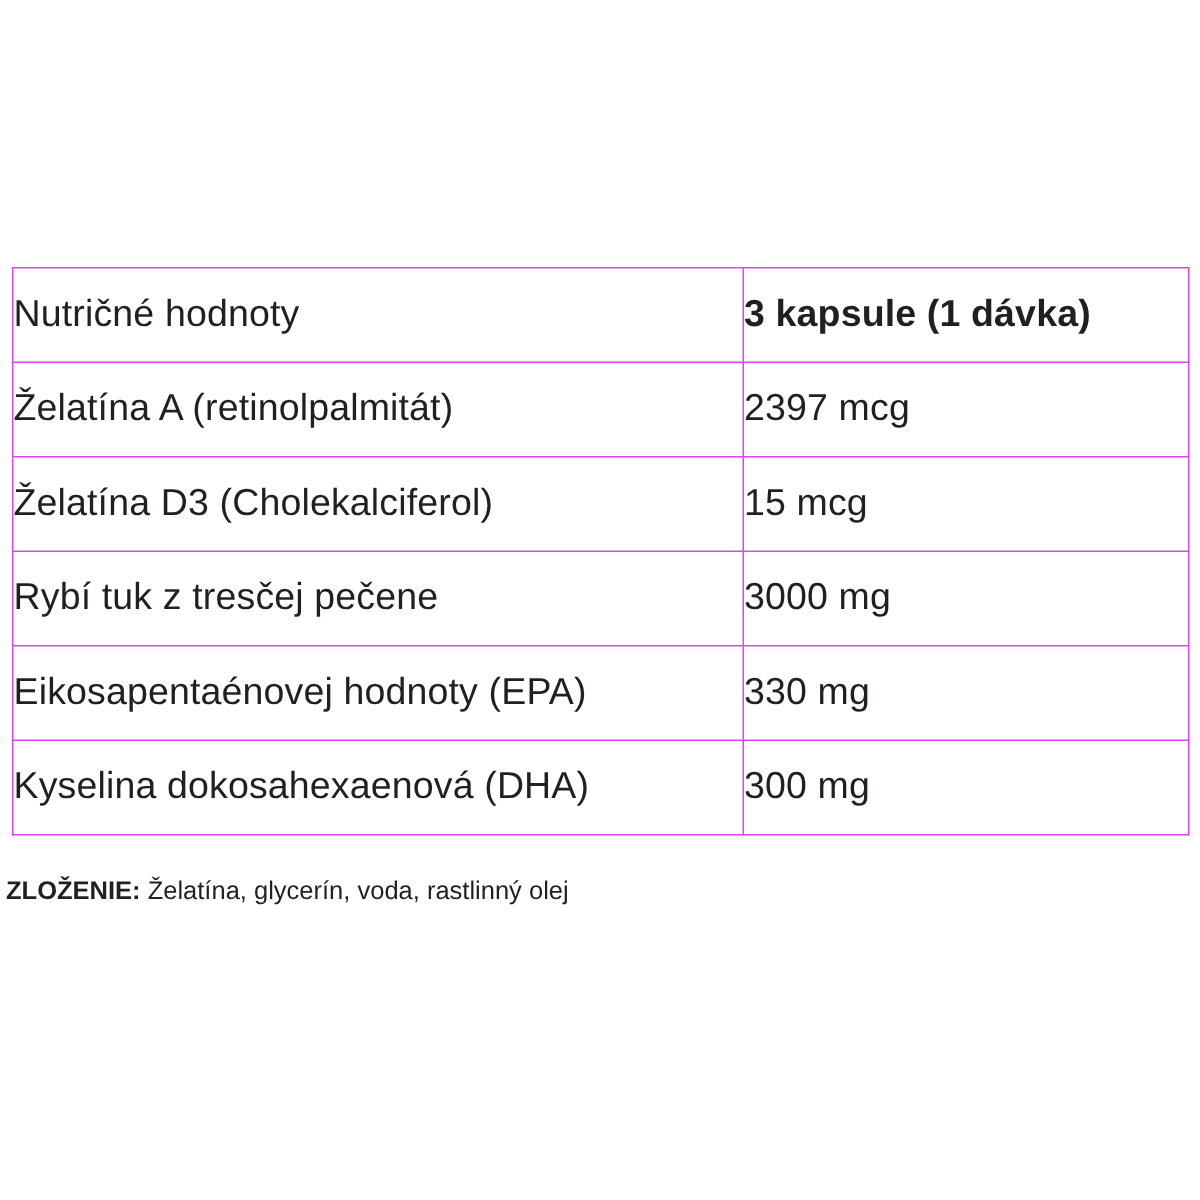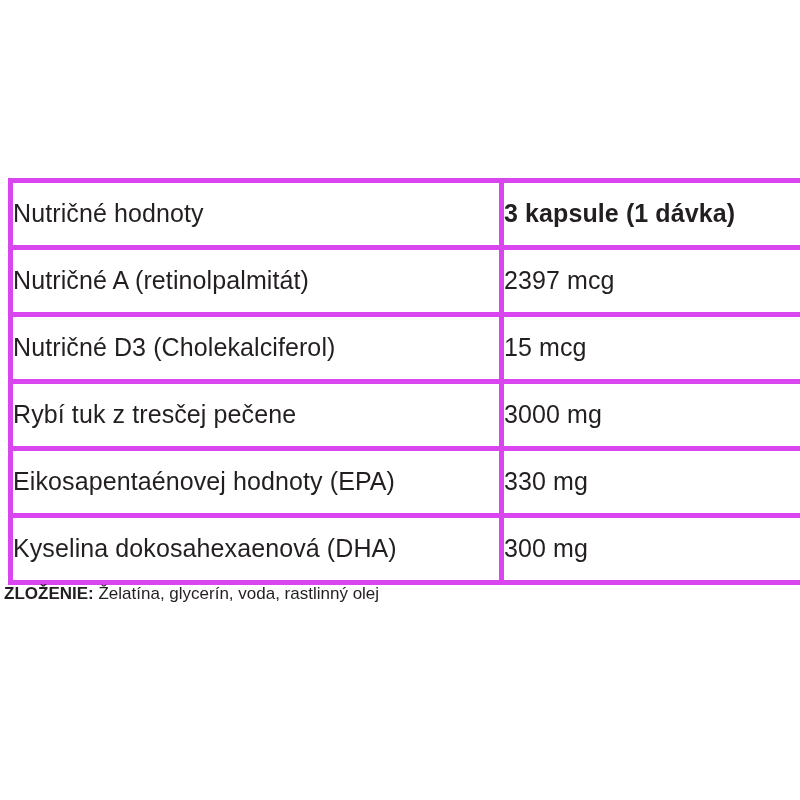--- a/index.html
+++ b/index.html
@@ -29,21 +29,21 @@
     width: 784px;
   }
 
   table.nutrition {
     border-collapse: collapse;
     width: 784px;
     table-layout: fixed;
   }
 
   table.nutrition td {
-    border: 5px solid #d946ef;
+    border: 1px solid #d946ef;
     padding: 0 0;
     height: 62px;
     vertical-align: middle;
     font-size: 25px;
     line-height: 1.1;
     letter-spacing: 0.1px;
     white-space: nowrap;
     overflow: hidden;
   }
 
@@ -87,25 +87,25 @@
 <div class="page">
 
   <div class="panel">
     <table class="nutrition">
       <tbody>
         <tr class="header">
           <td class="name">Nutričné hodnoty</td>
           <td class="value">3 kapsule (1 dávka)</td>
         </tr>
         <tr>
-          <td class="name">Nutričné A (retinolpalmitát)</td>
+          <td class="name">Želatína A (retinolpalmitát)</td>
           <td class="value">2397 mcg</td>
         </tr>
         <tr>
-          <td class="name">Nutričné D3 (Cholekalciferol)</td>
+          <td class="name">Želatína D3 (Cholekalciferol)</td>
           <td class="value">15 mcg</td>
         </tr>
         <tr>
           <td class="name">Rybí tuk z tresčej pečene</td>
           <td class="value">3000 mg</td>
         </tr>
         <tr>
           <td class="name">Eikosapentaénovej hodnoty (EPA)</td>
           <td class="value">330 mg</td>
         </tr>

